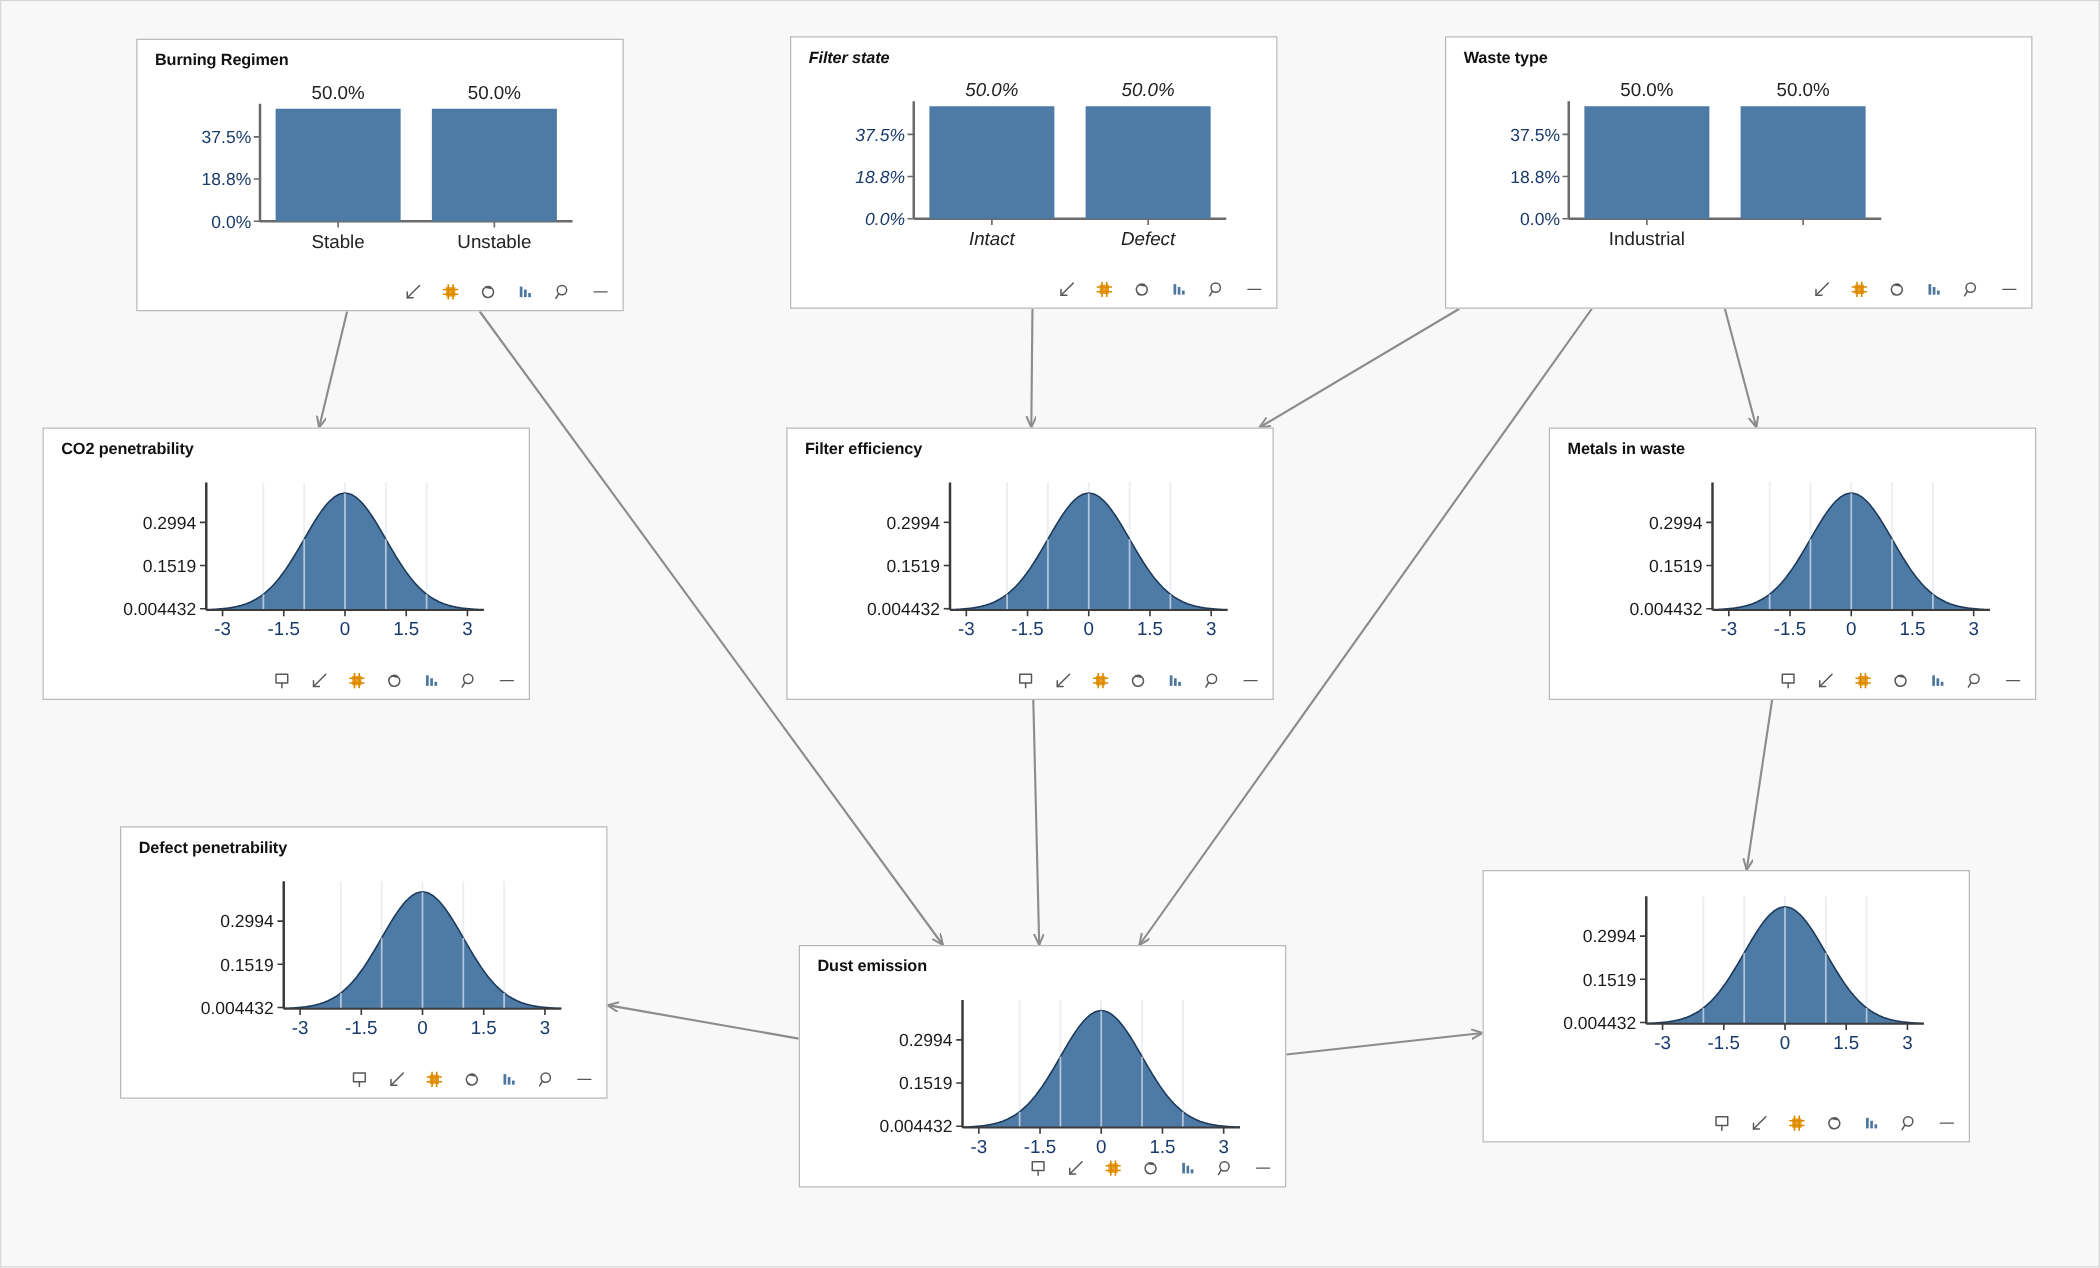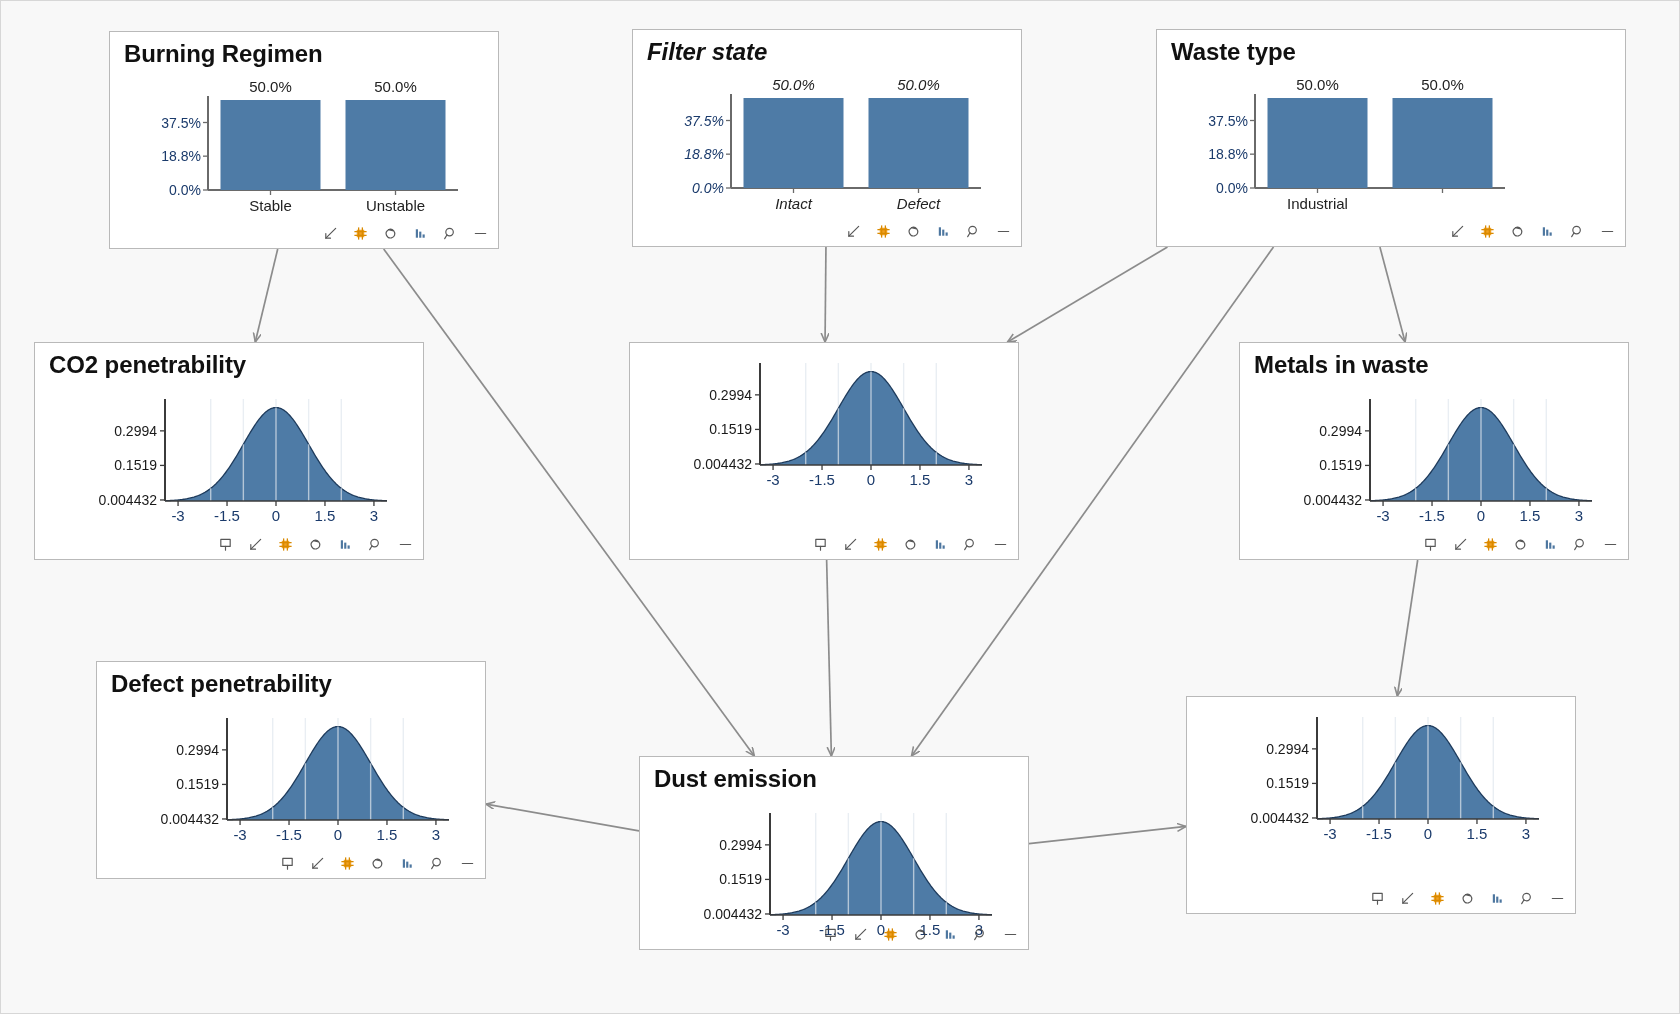--- a/index.html
+++ b/index.html
@@ -19,21 +19,21 @@
 
   .node{
     position:absolute;
     background:#ffffff;
     border:1px solid #b9b9b9;
     box-sizing:border-box;
     box-shadow:0 0 0 0 rgba(0,0,0,0);
   }
   .node-title{
     font-weight:bold;
-    font-size:24px;
+    font-size:13px;
     color:#111111;
     padding:8px 0 0 14px;
     letter-spacing:-0.1px;
     white-space:nowrap;
   }
   .plot{position:relative;}
   .plot svg{display:block;}
   .toolbar{
     position:absolute;
     right:10px;bottom:4px;
@@ -336,20 +336,21 @@
             </svg>
           </span>
           <span class="tbbtn">
             <svg xmlns="http://www.w3.org/2000/svg" viewBox="0 0 16 16" class="tb-ico">
               <line x1="2.5" y1="8" x2="13.5" y2="8" fill="none" stroke="#3a3a3a" stroke-width="1.25" stroke-linecap="round" stroke-linejoin="round"></line>
             </svg>
           </span>
         </div>
       </div>
       <div class="node" style="left: 628px; top: 341px; width: 390px; height: 218px;">
+        <div class="node-title">Filter efficiency</div>
         <div class="plot" style="margin-left: 14px; margin-top: 10px;">
           <svg width="352" height="140" viewBox="0 0 352 140">
             <line x1="161.70588235294116" y1="10" x2="161.70588235294116" y2="112" stroke="#e9eef3" stroke-width="1.4"></line>
             <line x1="194.3529411764706" y1="10" x2="194.3529411764706" y2="112" stroke="#e9eef3" stroke-width="1.4"></line>
             <line x1="259.6470588235294" y1="10" x2="259.6470588235294" y2="112" stroke="#e9eef3" stroke-width="1.4"></line>
             <line x1="292.29411764705884" y1="10" x2="292.29411764705884" y2="112" stroke="#e9eef3" stroke-width="1.4"></line>
             <line x1="227" y1="10" x2="227" y2="112" stroke="#e9eef3" stroke-width="1.4"></line>
             <polygon points="116,112 116.00,111.71 117.11,111.68 118.22,111.64 119.33,111.59 120.44,111.55 121.55,111.49 122.66,111.43 123.77,111.37 124.88,111.30 125.99,111.22 127.10,111.13 128.21,111.04 129.32,110.94 130.43,110.82 131.54,110.70 132.65,110.56 133.76,110.42 134.87,110.26 135.98,110.08 137.09,109.89 138.20,109.69 139.31,109.46 140.42,109.22 141.53,108.96 142.64,108.68 143.75,108.38 144.86,108.06 145.97,107.71 147.08,107.33 148.19,106.93 149.30,106.50 150.41,106.04 151.52,105.55 152.63,105.02 153.74,104.46 154.85,103.87 155.96,103.24 157.07,102.57 158.18,101.87 159.29,101.12 160.40,100.33 161.51,99.50 162.62,98.63 163.73,97.71 164.84,96.75 165.95,95.73 167.06,94.68 168.17,93.57 169.28,92.42 170.39,91.22 171.50,89.97 172.61,88.67 173.72,87.32 174.83,85.93 175.94,84.49 177.05,83.01 178.16,81.48 179.27,79.90 180.38,78.29 181.49,76.63 182.60,74.93 183.71,73.20 184.82,71.44 185.93,69.64 187.04,67.81 188.15,65.96 189.26,64.09 190.37,62.20 191.48,60.29 192.59,58.37 193.70,56.45 194.81,54.52 195.92,52.60 197.03,50.68 198.14,48.77 199.25,46.88 200.36,45.01 201.47,43.16 202.58,41.35 203.69,39.57 204.80,37.83 205.91,36.14 207.02,34.50 208.13,32.92 209.24,31.40 210.35,29.94 211.46,28.55 212.57,27.24 213.68,26.01 214.79,24.85 215.90,23.79 217.01,22.82 218.12,21.94 219.23,21.15 220.34,20.47 221.45,19.88 222.56,19.40 223.67,19.03 224.78,18.76 225.89,18.60 227.00,18.54 228.11,18.60 229.22,18.76 230.33,19.03 231.44,19.40 232.55,19.88 233.66,20.47 234.77,21.15 235.88,21.94 236.99,22.82 238.10,23.79 239.21,24.85 240.32,26.01 241.43,27.24 242.54,28.55 243.65,29.94 244.76,31.40 245.87,32.92 246.98,34.50 248.09,36.14 249.20,37.83 250.31,39.57 251.42,41.35 252.53,43.16 253.64,45.01 254.75,46.88 255.86,48.77 256.97,50.68 258.08,52.60 259.19,54.52 260.30,56.45 261.41,58.37 262.52,60.29 263.63,62.20 264.74,64.09 265.85,65.96 266.96,67.81 268.07,69.64 269.18,71.44 270.29,73.20 271.40,74.93 272.51,76.63 273.62,78.29 274.73,79.90 275.84,81.48 276.95,83.01 278.06,84.49 279.17,85.93 280.28,87.32 281.39,88.67 282.50,89.97 283.61,91.22 284.72,92.42 285.83,93.57 286.94,94.68 288.05,95.73 289.16,96.75 290.27,97.71 291.38,98.63 292.49,99.50 293.60,100.33 294.71,101.12 295.82,101.87 296.93,102.57 298.04,103.24 299.15,103.87 300.26,104.46 301.37,105.02 302.48,105.55 303.59,106.04 304.70,106.50 305.81,106.93 306.92,107.33 308.03,107.71 309.14,108.06 310.25,108.38 311.36,108.68 312.47,108.96 313.58,109.22 314.69,109.46 315.80,109.69 316.91,109.89 318.02,110.08 319.13,110.26 320.24,110.42 321.35,110.56 322.46,110.70 323.57,110.82 324.68,110.94 325.79,111.04 326.90,111.13 328.01,111.22 329.12,111.30 330.23,111.37 331.34,111.43 332.45,111.49 333.56,111.55 334.67,111.59 335.78,111.64 336.89,111.68 338.00,111.71  338,112" fill="#4e7ba6" stroke="none"></polygon>
             <polyline points="116.00,111.71 117.11,111.68 118.22,111.64 119.33,111.59 120.44,111.55 121.55,111.49 122.66,111.43 123.77,111.37 124.88,111.30 125.99,111.22 127.10,111.13 128.21,111.04 129.32,110.94 130.43,110.82 131.54,110.70 132.65,110.56 133.76,110.42 134.87,110.26 135.98,110.08 137.09,109.89 138.20,109.69 139.31,109.46 140.42,109.22 141.53,108.96 142.64,108.68 143.75,108.38 144.86,108.06 145.97,107.71 147.08,107.33 148.19,106.93 149.30,106.50 150.41,106.04 151.52,105.55 152.63,105.02 153.74,104.46 154.85,103.87 155.96,103.24 157.07,102.57 158.18,101.87 159.29,101.12 160.40,100.33 161.51,99.50 162.62,98.63 163.73,97.71 164.84,96.75 165.95,95.73 167.06,94.68 168.17,93.57 169.28,92.42 170.39,91.22 171.50,89.97 172.61,88.67 173.72,87.32 174.83,85.93 175.94,84.49 177.05,83.01 178.16,81.48 179.27,79.90 180.38,78.29 181.49,76.63 182.60,74.93 183.71,73.20 184.82,71.44 185.93,69.64 187.04,67.81 188.15,65.96 189.26,64.09 190.37,62.20 191.48,60.29 192.59,58.37 193.70,56.45 194.81,54.52 195.92,52.60 197.03,50.68 198.14,48.77 199.25,46.88 200.36,45.01 201.47,43.16 202.58,41.35 203.69,39.57 204.80,37.83 205.91,36.14 207.02,34.50 208.13,32.92 209.24,31.40 210.35,29.94 211.46,28.55 212.57,27.24 213.68,26.01 214.79,24.85 215.90,23.79 217.01,22.82 218.12,21.94 219.23,21.15 220.34,20.47 221.45,19.88 222.56,19.40 223.67,19.03 224.78,18.76 225.89,18.60 227.00,18.54 228.11,18.60 229.22,18.76 230.33,19.03 231.44,19.40 232.55,19.88 233.66,20.47 234.77,21.15 235.88,21.94 236.99,22.82 238.10,23.79 239.21,24.85 240.32,26.01 241.43,27.24 242.54,28.55 243.65,29.94 244.76,31.40 245.87,32.92 246.98,34.50 248.09,36.14 249.20,37.83 250.31,39.57 251.42,41.35 252.53,43.16 253.64,45.01 254.75,46.88 255.86,48.77 256.97,50.68 258.08,52.60 259.19,54.52 260.30,56.45 261.41,58.37 262.52,60.29 263.63,62.20 264.74,64.09 265.85,65.96 266.96,67.81 268.07,69.64 269.18,71.44 270.29,73.20 271.40,74.93 272.51,76.63 273.62,78.29 274.73,79.90 275.84,81.48 276.95,83.01 278.06,84.49 279.17,85.93 280.28,87.32 281.39,88.67 282.50,89.97 283.61,91.22 284.72,92.42 285.83,93.57 286.94,94.68 288.05,95.73 289.16,96.75 290.27,97.71 291.38,98.63 292.49,99.50 293.60,100.33 294.71,101.12 295.82,101.87 296.93,102.57 298.04,103.24 299.15,103.87 300.26,104.46 301.37,105.02 302.48,105.55 303.59,106.04 304.70,106.50 305.81,106.93 306.92,107.33 308.03,107.71 309.14,108.06 310.25,108.38 311.36,108.68 312.47,108.96 313.58,109.22 314.69,109.46 315.80,109.69 316.91,109.89 318.02,110.08 319.13,110.26 320.24,110.42 321.35,110.56 322.46,110.70 323.57,110.82 324.68,110.94 325.79,111.04 326.90,111.13 328.01,111.22 329.12,111.30 330.23,111.37 331.34,111.43 332.45,111.49 333.56,111.55 334.67,111.59 335.78,111.64 336.89,111.68 338.00,111.71 " fill="none" stroke="#1e3b5c" stroke-width="1.3"></polyline>
             <line x1="161.70588235294116" y1="99.35184268816704" x2="161.70588235294116" y2="112" stroke="#d6dfe8" stroke-width="1.4" opacity="0.75"></line>

